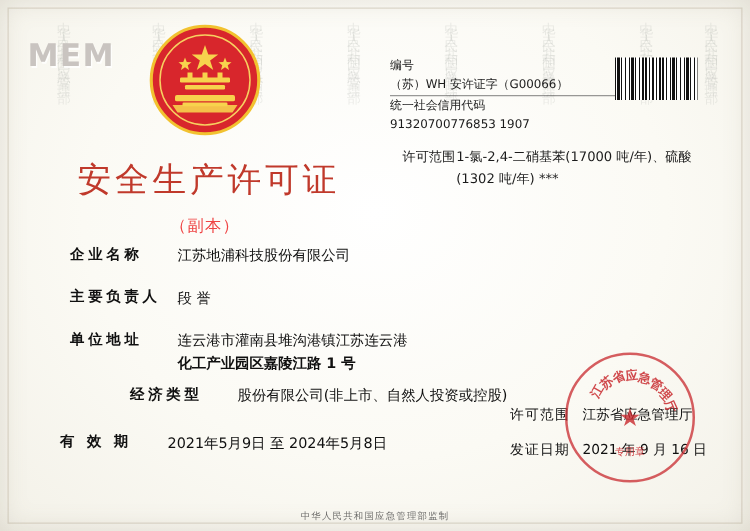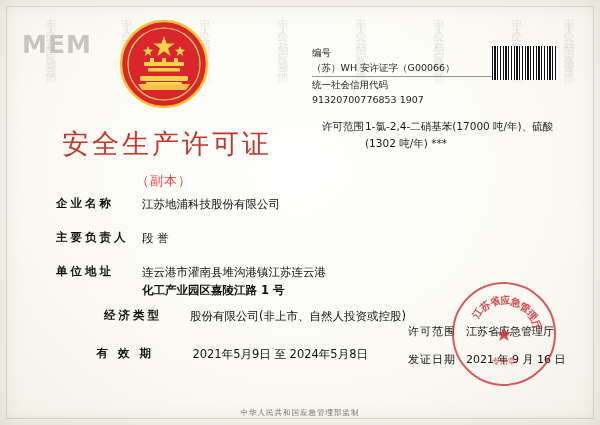--- a/index.html
+++ b/index.html
@@ -344,21 +344,21 @@
       <span>连云港市灌南县堆沟港镇江苏连云港</span>
       <span class="line2">化工产业园区嘉陵江路 1 号</span>
     </span>
   </div>
 
   <div class="field" style="left:56px; top:308px; width:330px;padding-left:48px;">
     <span class="field-label">经济类型</span>
     <span class="field-value">股份有限公司(非上市、自然人投资或控股)</span>
   </div>
 
-  <div class="field" style="left:68px; top:346px; width:300px;text-align:right;">
+  <div class="field" style="left:48px; top:346px; width:300px;">
     <span class="field-label">有 效 期</span>
     <span class="field-value">2021年5月9日  至  2024年5月8日</span>
   </div>
 
   <div class="issue" style="left:408px; top:324px; width:185px;">
     <span class="issue-label">许可范围</span>
     <span class="issue-value">江苏省应急管理厅</span>
   </div>
   <div class="issue" style="left:408px; top:352px; width:185px;justify-content:center;">
     <span class="issue-label">发证日期</span>

